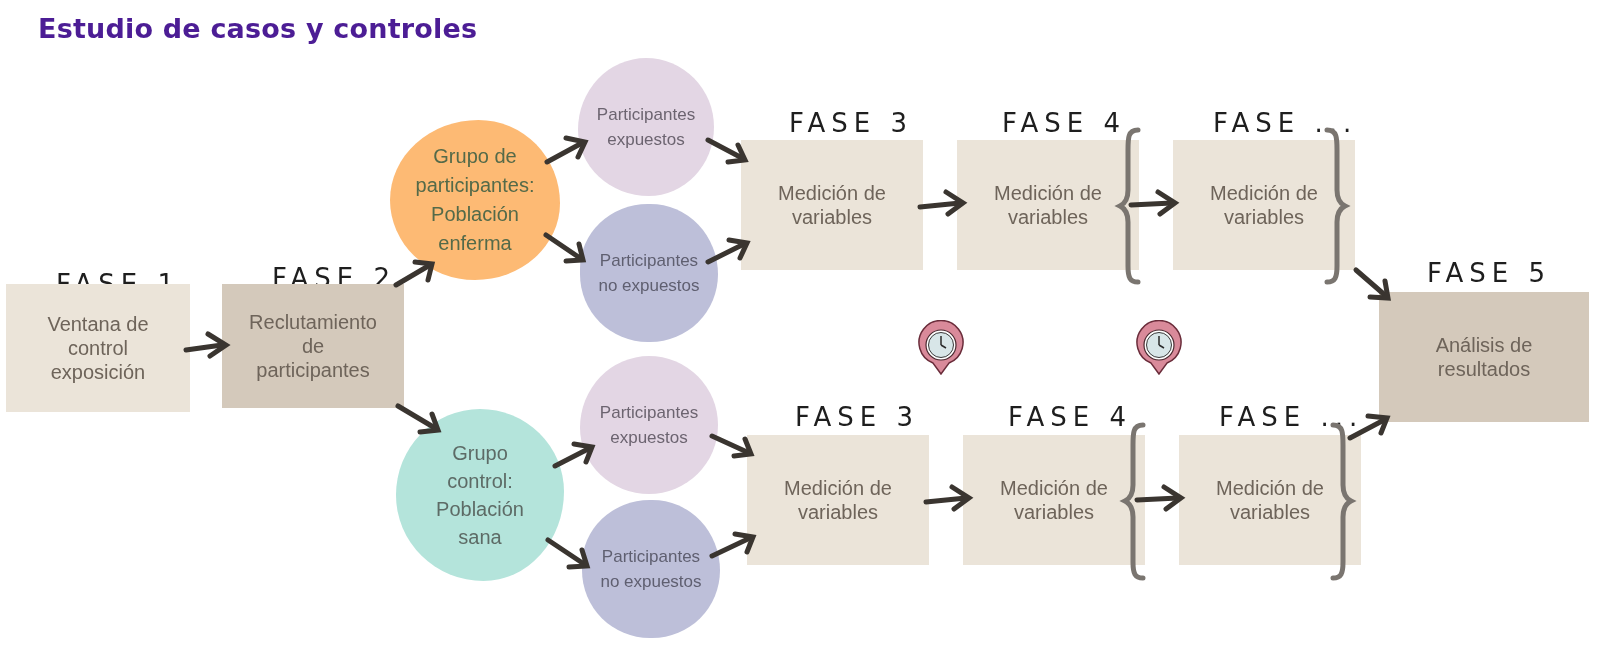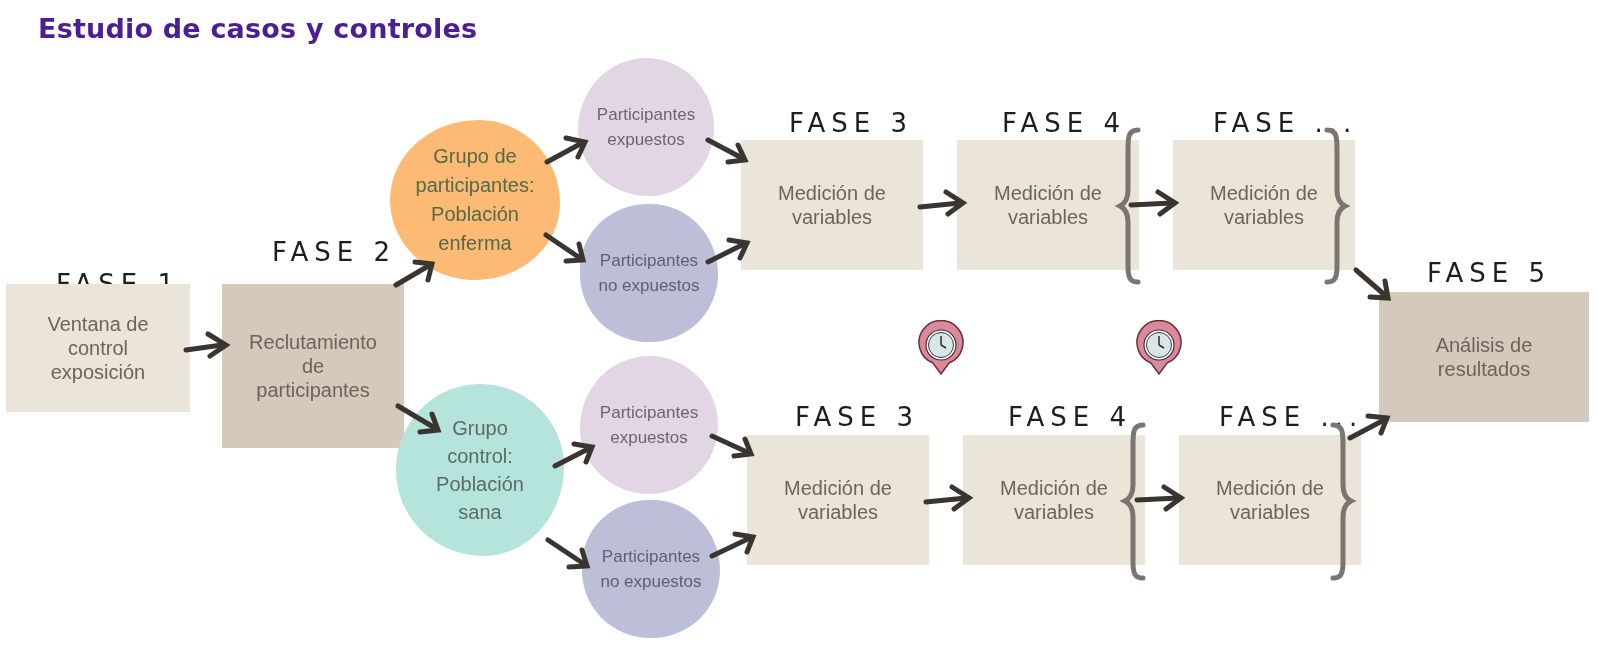--- a/index.html
+++ b/index.html
@@ -23,37 +23,37 @@
   .blob.lav { background: #bdbfd9; color: #5f5f70; font-size: 17px; line-height: 25px; }
   svg.overlay { position: absolute; left: 0; top: 0; }
   .clock { position: absolute; width: 50px; height: 56px; }
 </style>
 </head>
 <body>
 
 <div class="title">Estudio de casos y controles</div>
 
 <div class="phase" style="left:56px; top:269px;">FASE 1</div>
-<div class="phase" style="left:272px; top:237px;">FASE 2</div>
+<div class="phase" style="left:272px; top:263px;text-decoration:underline;">FASE 2</div>
 <div class="phase" style="left:789px; top:108px;">FASE 3</div>
 <div class="phase" style="left:1002px; top:108px;">FASE 4</div>
 <div class="phase" style="left:1213px; top:108px;">FASE ...</div>
 <div class="phase" style="left:795px; top:402px;">FASE 3</div>
 <div class="phase" style="left:1008px; top:402px;">FASE 4</div>
 <div class="phase" style="left:1219px; top:402px;">FASE ...</div>
 <div class="phase" style="left:1427px; top:258px;">FASE 5</div>
 
 <div class="box light" style="left:6px; top:284px; width:184px; height:128px;">
   <div>
     <div>Ventana de</div>
     <div>control</div>
     <div>exposición</div>
   </div>
 </div>
-<div class="box dark" style="left:222px; top:284px; width:182px; height:164px;">
+<div class="box dark" style="left:222px; top:284px; width:182px; height:124px;">
   <div>
     <div>Reclutamiento</div>
     <div>de</div>
     <div>participantes</div>
   </div>
 </div>
 
 <div class="box light" style="left:741px; top:140px; width:182px; height:130px;">
   <div>
       <div>Medición de</div>
@@ -100,21 +100,21 @@
 </div>
 
 <div class="blob green" style="left:390px; top:120px; width:170px; height:160px; border-radius:52% 48% 50% 50% / 50% 52% 48% 50%;">
   <div>
     <div>Grupo de</div>
     <div>participantes:</div>
     <div class="boldish">Población</div>
     <div>enferma</div>
   </div>
 </div>
-<div class="blob teal" style="left:396px; top:384px; width:168px; height:172px; border-radius:50% 50% 48% 52% / 50% 48% 52% 50%;">
+<div class="blob teal" style="left:396px; top:409px; width:168px; height:172px; border-radius:50% 50% 48% 52% / 50% 48% 52% 50%;">
   <div>
     <div>Grupo</div>
     <div>control:</div>
     <div>Población</div>
     <div>sana</div>
   </div>
 </div>
 
 <div class="blob pink" style="left:578px; top:58px; width:136px; height:138px; border-radius:50% 50% 48% 52% / 52% 50% 50% 48%;">
   <div>

